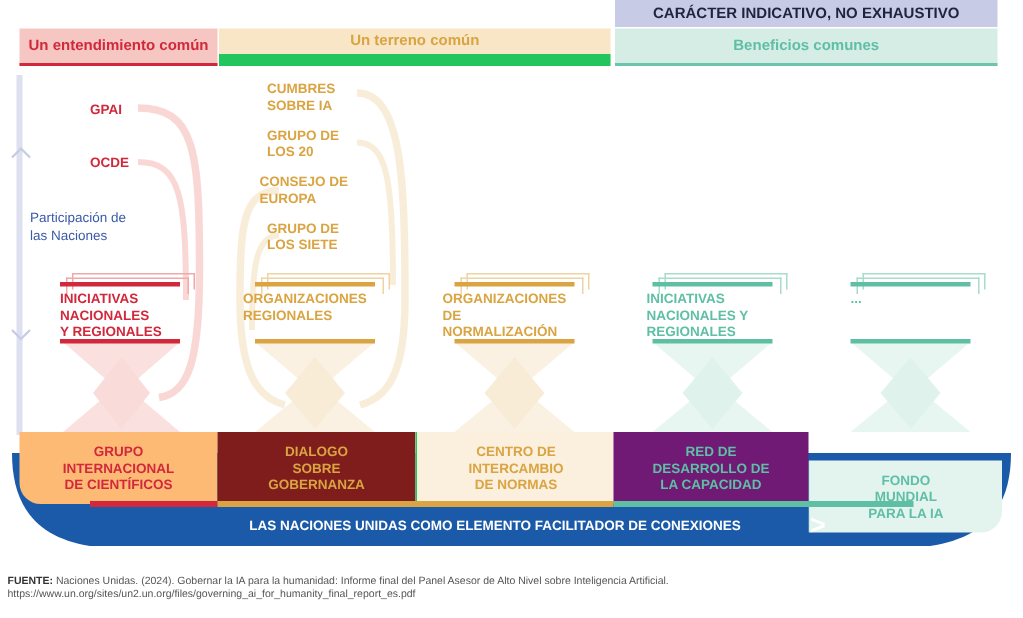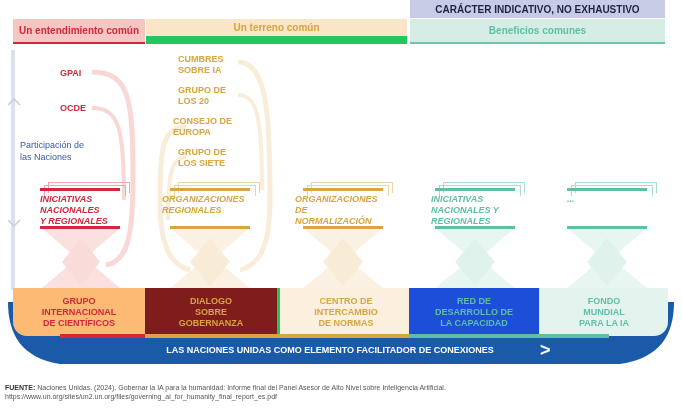--- a/index.html
+++ b/index.html
@@ -6,21 +6,21 @@
   body { width:682px; height:412px; position:relative; overflow:hidden;
          font-family:"Liberation Sans", sans-serif; }
   .abs { position:absolute; }
   .hdr { position:absolute; top:19px; height:25px; display:flex; align-items:center;
          font-size:10px; font-weight:bold; box-sizing:border-box; }
   .topbanner { position:absolute; left:410px; top:0; width:255px; height:18px;
                background:#c7cbe6; color:#1f2340; font-size:10px; font-weight:bold;
                display:flex; align-items:center; justify-content:center; }
   .lbl { position:absolute; font-weight:bold; font-size:9px; text-align:left; line-height:11px; }
   .red { color:#d1283c; } .gold { color:#d9a441; } .teal { color:#5fbfa5; }
-  .stack { position:absolute; height:56px;font-style:italic; }
+  .stack { position:absolute; height:56px; }
   .stack .bar { position:absolute; height:3px; left:0; right:0; }
   .stack .layer { position:absolute; border:1px solid; border-bottom:none; height:10px; }
   .bottomcell { position:absolute; top:288px; height:48px; display:flex; align-items:center;
                 justify-content:center; text-align:center; font-size:9px; font-weight:bold; line-height:11px; }
   .footer { position:absolute; left:5px; top:383px; width:672px; font-size:7px; color:#555; line-height:9px; }
 </style>
 </head>
 <body>
 
 <div class="topbanner">CARÁCTER INDICATIVO, NO EXHAUSTIVO</div>
@@ -164,35 +164,35 @@
       <div>DE CIENTÍFICOS</div>
     </div>
 </div>
 <div class="bottomcell" style="left:145px;width:132px;background:#7f1d1d;color:#d9a441;">
   <div>
       <div>DIALOGO</div>
       <div>SOBRE</div>
       <div>GOBERNANZA</div>
     </div>
 </div>
-<div class="bottomcell" style="left:277px;width:132px;background:#fbefdd;color:#d9a441;border-left:3px solid #22c55e;">
+<div class="bottomcell" style="left:277px;width:132px;background:#fbefdd;color:#d9a441;border-left:1px solid #22c55e;">
   <div>
       <div>CENTRO DE</div>
       <div>INTERCAMBIO</div>
       <div>DE NORMAS</div>
     </div>
 </div>
-<div class="bottomcell" style="left:409px;width:130px;background:#1d4ed8;color:#5fbfa5;">
+<div class="bottomcell" style="left:409px;width:130px;background:#701a75;color:#5fbfa5;">
   <div>
       <div>RED DE</div>
       <div>DESARROLLO DE</div>
       <div>LA CAPACIDAD</div>
     </div>
 </div>
-<div class="bottomcell" style="left:539px;width:128px;background:#e3f3ee;color:#5fbfa5;border-left:1px solid #d2ebe3;border-radius:0 0 14px 0;">
+<div class="bottomcell" style="left:539px;width:128px;background:#e3f3ee;color:#5fbfa5;border-left:1px solid #d2ebe3;border-radius:0 0 14px 0;margin-top:19px;">
   <div>
       <div>FONDO</div>
       <div>MUNDIAL</div>
       <div>PARA LA IA</div>
     </div>
 </div>
 
 <div class="abs" style="left:60px;top:334px;width:85px;height:4px;background:#d1283c;"></div>
 <div class="abs" style="left:145px;top:334px;width:264px;height:4px;background:#d9a441;"></div>
 <div class="abs" style="left:409px;top:334px;width:200px;height:4px;background:#5fbfa5;"></div>

